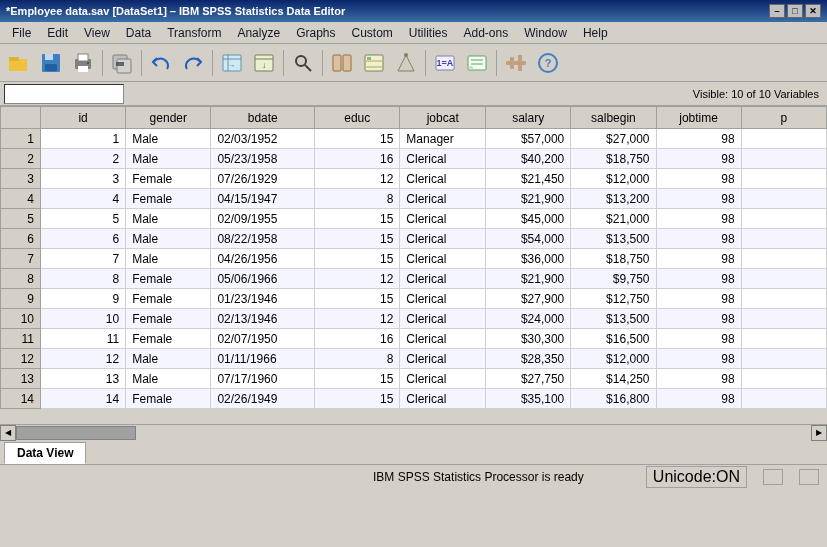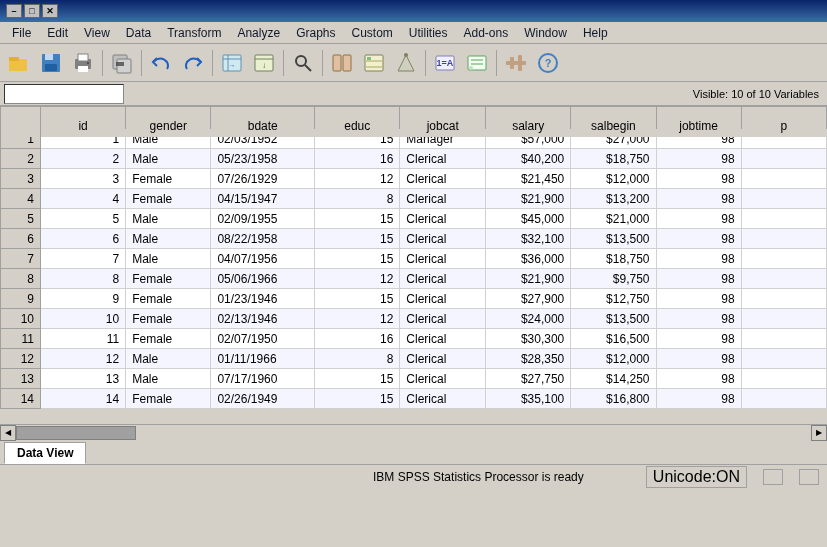--- a/index.html
+++ b/index.html
@@ -116,21 +116,21 @@
     }
     .data-table th {
       background: #d4d0c8;
       border: 1px solid #a0a0a0;
       padding: 2px 4px;
       text-align: center;
       font-weight: normal;
       min-width: 60px;
       height: 22px;
       position: sticky;
-      top: 9px;
+      top: 0;
     }
     .data-table th.row-header {
       min-width: 40px;
       width: 40px;
       background: #d4d0c8;
     }
     .data-table td {
       border: 1px solid #d0d0d0;
       padding: 2px 6px;
       text-align: right;
@@ -277,20 +277,21 @@
     
     .icon-svg {
       width: 24px;
       height: 24px;
     }
   </style>
 </head>
 <body>
 
 <div class="title-bar">
+  <span>*Employee data.sav [DataSet1] – IBM SPSS Statistics Data Editor</span>
   <div class="title-bar-controls">
     <div class="title-bar-btn">–</div>
     <div class="title-bar-btn">□</div>
     <div class="title-bar-btn">✕</div>
   </div>
 </div>
 
 <div class="menu-bar" id="menu-bar">
     <div class="menu-item">File</div>
     <div class="menu-item">Edit</div>
@@ -524,30 +525,30 @@
           <td>98</td>
           <td></td>
         </tr>
         <tr>
           <td class="row-num">6</td>
           <td>6</td>
           <td class="text-cell">Male</td>
           <td class="text-cell">08/22/1958</td>
           <td>15</td>
           <td class="text-cell">Clerical</td>
-          <td>$32,100</td>
+          <td>$54,000</td>
           <td>$13,500</td>
           <td>98</td>
           <td></td>
         </tr>
         <tr>
           <td class="row-num">7</td>
           <td>7</td>
           <td class="text-cell">Male</td>
-          <td class="text-cell">04/07/1956</td>
+          <td class="text-cell">04/26/1956</td>
           <td>15</td>
           <td class="text-cell">Clerical</td>
           <td>$36,000</td>
           <td>$18,750</td>
           <td>98</td>
           <td></td>
         </tr>
         <tr>
           <td class="row-num">8</td>
           <td>8</td>

